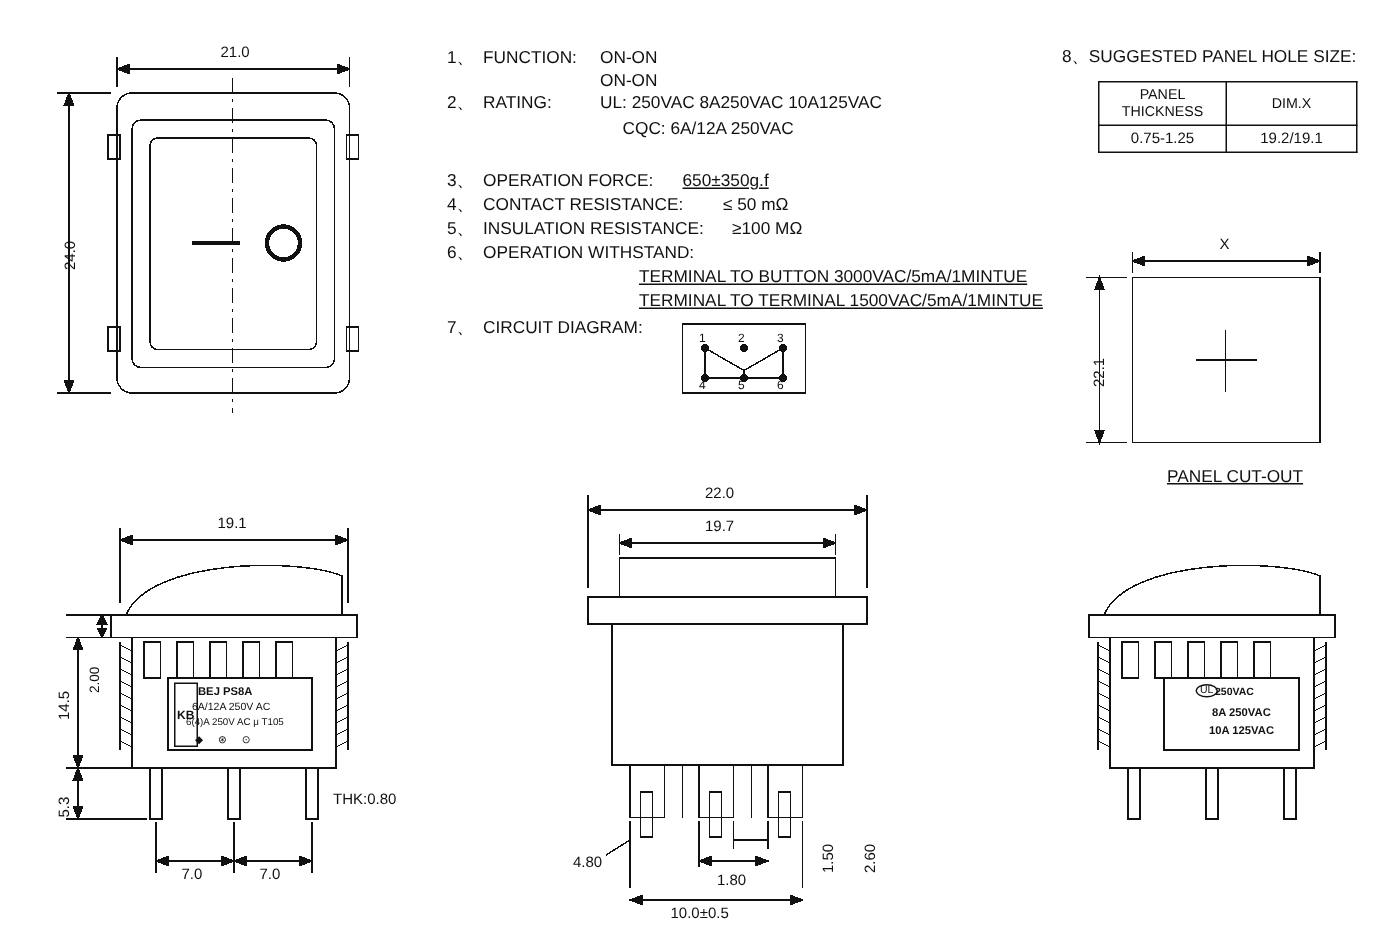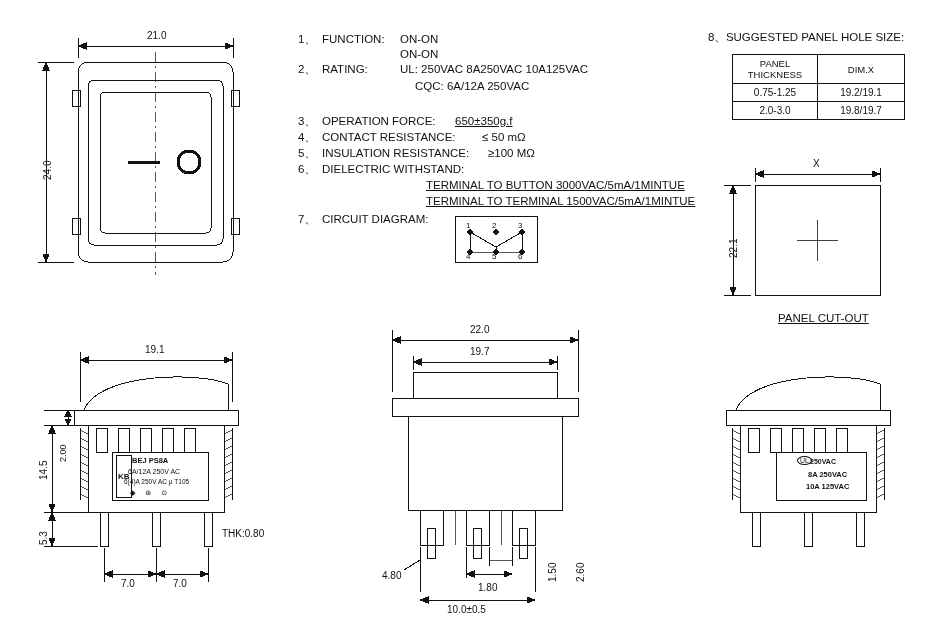--- a/index.html
+++ b/index.html
@@ -231,21 +231,21 @@
 
 <div class="spec" style="left:298px;top:130px;">4、</div>
 <div class="spec" style="left:322px;top:130px;">CONTACT RESISTANCE:</div>
 <div class="spec" style="left:482px;top:130px;">≤ 50 mΩ</div>
 
 <div class="spec" style="left:298px;top:146px;">5、</div>
 <div class="spec" style="left:322px;top:146px;">INSULATION RESISTANCE:</div>
 <div class="spec" style="left:488px;top:146px;">≥100 MΩ</div>
 
 <div class="spec" style="left:298px;top:162px;">6、</div>
-<div class="spec" style="left:322px;top:162px;">DIELECTRIC WITHSTAND:</div>
+<div class="spec" style="left:322px;top:162px;">OPERATION WITHSTAND:</div>
 <div class="spec u" style="left:426px;top:178px;">TERMINAL TO BUTTON 3000VAC/5mA/1MINTUE</div>
 <div class="spec u" style="left:426px;top:194px;">TERMINAL TO TERMINAL 1500VAC/5mA/1MINTUE</div>
 
 <div class="spec" style="left:298px;top:212px;">7、</div>
 <div class="spec" style="left:322px;top:212px;">CIRCUIT DIAGRAM:</div>
 
 <div class="lbl-sm" style="left:466px;top:221px;font-size:8px;">1</div>
 <div class="lbl-sm" style="left:492px;top:221px;font-size:8px;">2</div>
 <div class="lbl-sm" style="left:518px;top:221px;font-size:8px;">3</div>
 <div class="lbl-sm" style="left:466px;top:252px;font-size:8px;">4</div>
@@ -260,24 +260,20 @@
     <th style="width:72px;">
       <span>PANEL</span><br>
       <span>THICKNESS</span>
     </th>
     <th style="width:74px;">DIM.X</th>
   </tr>
   <tr>
     <td>0.75-1.25</td>
     <td>19.2/19.1</td>
   </tr>
-  <tr>
-    <td>2.0-3.0</td>
-    <td>19.8/19.7</td>
-  </tr>
 </tbody>
     </table>
 
 <div class="dim" style="left:813px;top:158px;">X</div>
 <div class="dimv" style="left:728px;top:258px;">22.1</div>
 <div class="title u" style="left:778px;top:312px;">PANEL CUT-OUT</div>
 
 <div class="dim" style="left:145px;top:344px;">19.1</div>
 <div class="dimv" style="left:38px;top:480px;">14.5</div>
 <div class="dimv" style="left:58px;top:462px;font-size:9px;">2.00</div>

